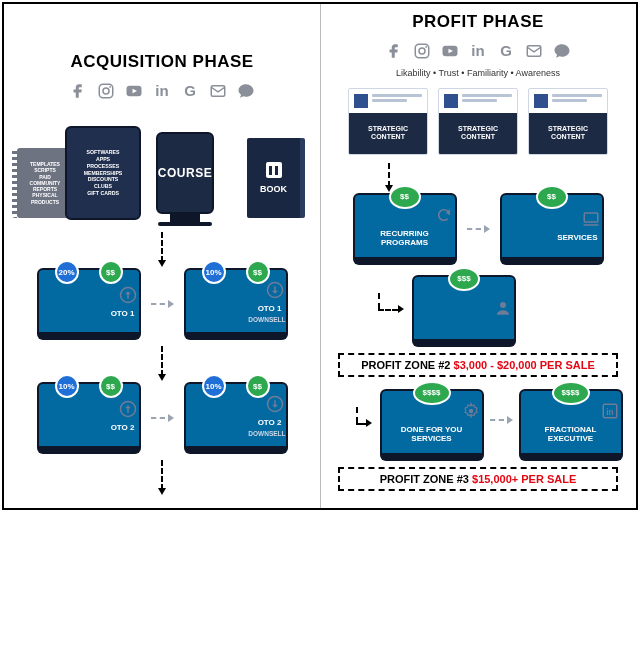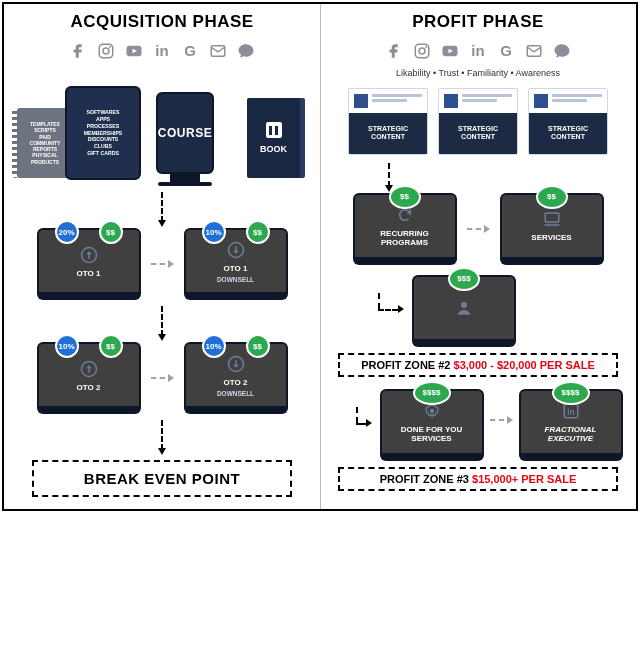--- a/index.html
+++ b/index.html
@@ -12,21 +12,21 @@
   .social-row svg,.social-row .gicon{width:18px;height:18px;fill:#8a8f99;display:block;}
   .gicon{font-weight:700;font-size:15px;line-height:18px;text-align:center;color:#8a8f99;}
   .subline{font-size:9px;color:#333;text-align:center;margin-bottom:10px;}
   .vdots{height:30px;border-left:2px dashed #000;margin:6px 0;position:relative;}
   .vdots::after{content:"";position:absolute;bottom:-5px;left:-5px;border-left:4px solid transparent;border-right:4px solid transparent;border-top:7px solid #000;}
   .row{display:flex;align-items:center;justify-content:center;gap:10px;width:100%;}
   .harrow{display:flex;align-items:center;gap:3px;}
   .harrow .d{border-top:2px dashed #9aa3b2;width:14px;height:0;}
   .harrow .h{width:0;height:0;border-top:4px solid transparent;border-bottom:4px solid transparent;border-left:6px solid #9aa3b2;}
   .laptop{width:104px;position:relative;}
-  .lscreen{background:#404040;border:2px solid #0e1729;border-radius:6px 6px 0 0;height:66px;display:flex;flex-direction:column;align-items:center;justify-content:center;gap:4px;color:#fff;}
+  .lscreen{background:#0369a1;border:2px solid #0e1729;border-radius:6px 6px 0 0;height:66px;display:flex;flex-direction:column;align-items:flex-end;justify-content:center;gap:4px;color:#fff;}
   .lbase{height:6px;background:#0e1729;border-radius:0 0 10px 10px;}
   .licon{width:22px;height:22px;display:flex;align-items:center;justify-content:center;}
   .licon svg{width:18px;height:18px;fill:#6f7c98;}
   .ltxt{font-size:8px;font-weight:800;text-align:center;line-height:1.1;padding:0 4px;}
   .lsub{font-size:6.5px;font-weight:600;color:#cfd6e4;margin-top:-2px;}
   .badge{position:absolute;top:-8px;width:24px;height:24px;border-radius:50%;display:flex;align-items:center;justify-content:center;font-size:8px;font-weight:700;color:#fff;border:2px solid #fff;}
   .badge.blue{background:#1f6fd6;left:18px;}
   .badge.green{background:#2ea84f;right:18px;}
   .badge.green.solo{left:50%;transform:translateX(-50%);right:auto;width:32px;padding:0 2px;}
   .bep{border:2px dashed #000;width:260px;padding:8px 4px;text-align:center;font-weight:700;font-size:15px;letter-spacing:.5px;margin-top:4px;}
@@ -63,21 +63,21 @@
   .indent-row{width:100%;display:flex;align-items:center;padding-left:46px;gap:6px;}
   .indent-row.more{padding-left:20px;justify-content:center;}
 </style>
 </head>
 <body>
 
 <div class="frame">
 <div class="divider"></div>
 
 <div class="col">
-  <div class="phase-title" style="white-space: pre-line;">ACQUISITION PHASE</div>
+  <div class="phase-title" style="white-space: pre-line; margin-top: 40px;">ACQUISITION PHASE</div>
   <div class="social-row">
     <span>
           <svg viewBox="0 0 24 24">
             <path d="M13 3h4v4h-3c-.6 0-1 .4-1 1v2h4l-.5 4H13v7h-4v-7H6v-4h3V7c0-2.2 1.8-4 4-4z"></path>
           </svg>
         </span>
     <span>
           <svg viewBox="0 0 24 24">
             <rect x="3" y="3" width="18" height="18" rx="5" fill="none" stroke="#8a8f99" stroke-width="2"></rect>
             <circle cx="12" cy="12" r="4" fill="none" stroke="#8a8f99" stroke-width="2"></circle>
@@ -210,21 +210,20 @@
               </svg>
             </div>
             <div class="ltxt" style="white-space: pre-line;">OTO 2</div>
             <div class="lsub" style="white-space: pre-line;">DOWNSELL</div>
           </div>
           <div class="lbase"></div>
     </div>
   </div>
 
   <div class="vdots"></div>
-  <div class="bep" style="white-space: pre-line;">BREAK EVEN POINT</div>
 </div>
 
 <div class="col">
   <div class="phase-title" style="white-space: pre-line;">PROFIT PHASE</div>
   <div class="social-row">
     <span>
           <svg viewBox="0 0 24 24">
             <path d="M13 3h4v4h-3c-.6 0-1 .4-1 1v2h4l-.5 4H13v7h-4v-7H6v-4h3V7c0-2.2 1.8-4 4-4z"></path>
           </svg>
         </span>
@@ -373,21 +372,21 @@
         </div>
     <div class="laptop" style="margin-top:10px">
       <div class="badge green solo" style="width: 38px; white-space: pre-line;">$$$$</div>
       <div class="lscreen">
             <div class="licon">
               <svg viewBox="0 0 24 24">
                 <rect x="3" y="3" width="18" height="18" rx="2" fill="none" stroke="#6f7c98" stroke-width="2"></rect>
                 <text x="12" y="17" text-anchor="middle" font-size="11" font-weight="700" fill="#6f7c98">in</text>
               </svg>
             </div>
-            <div class="ltxt" style="white-space: pre-line; font-style: italic;">FRACTIONAL EXECUTIVE</div>
+            <div class="ltxt" style="white-space: pre-line;">FRACTIONAL EXECUTIVE</div>
           </div>
           <div class="lbase"></div>
     </div>
   </div>
 
   <div class="pz"><span style="white-space: pre-line;">PROFIT ZONE #3</span> <span class="red" style="white-space: pre-line;">$15,000+ PER SALE</span></div>
 </div>
 
 </div>
 

